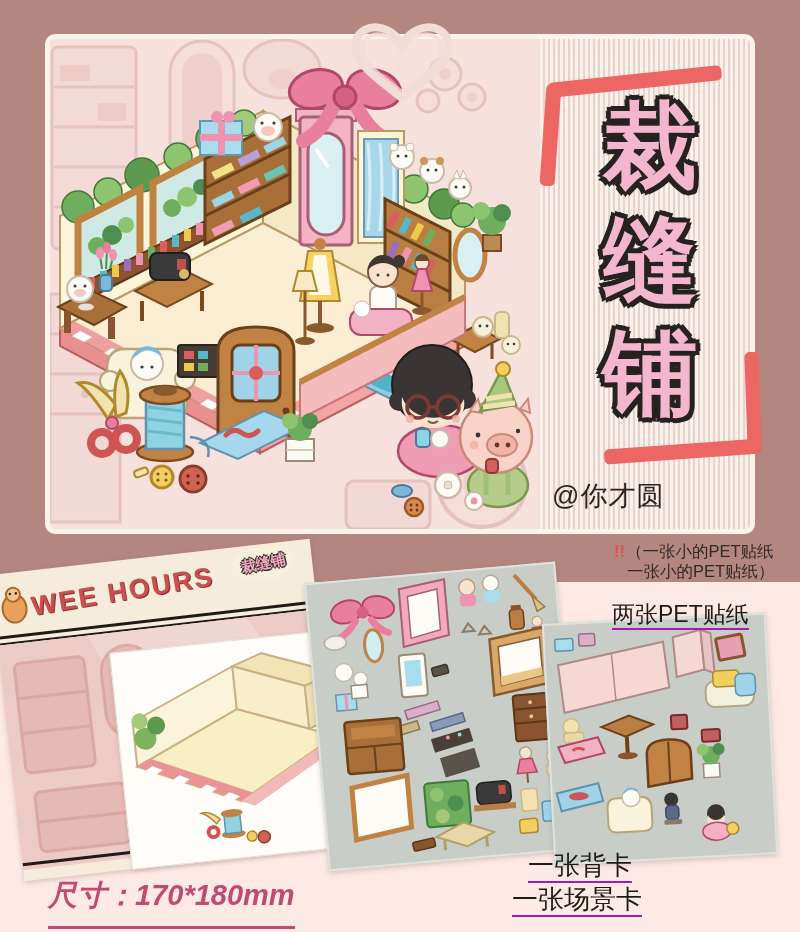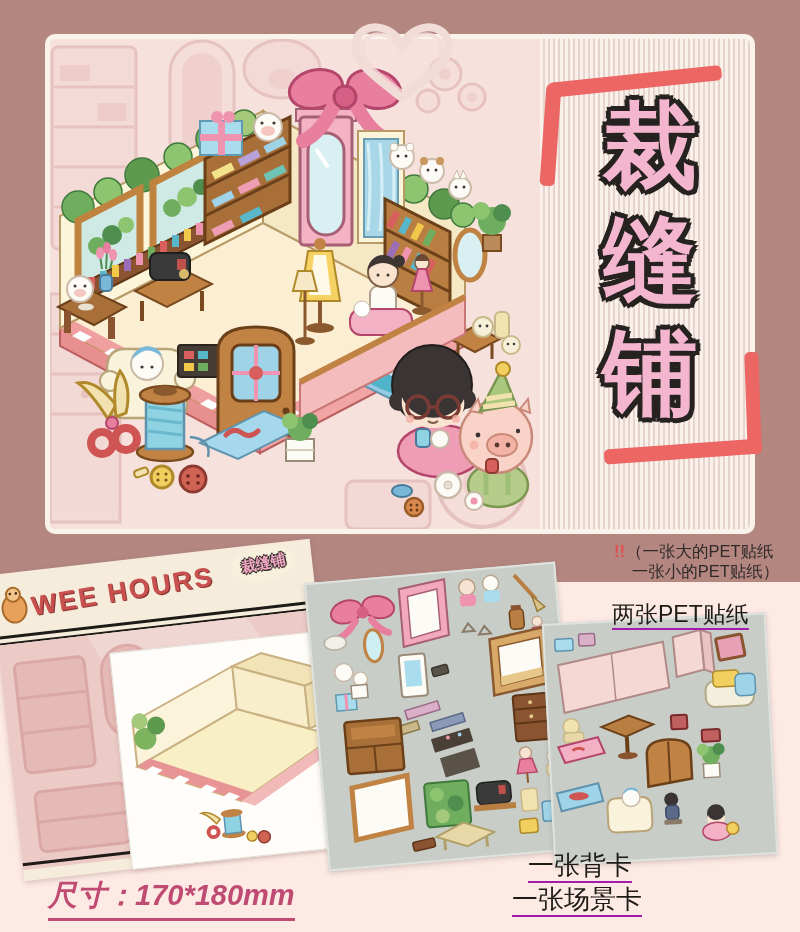--- a/index.html
+++ b/index.html
@@ -31,21 +31,21 @@
   #title{left:580px;top:96px;width:140px;display:flex;flex-direction:column;align-items:center;
          gap:14px;z-index:7;}
   #title .ch{font-size:94px;line-height:1.06;font-weight:bold;color:#f4b6cf;
     text-shadow:-4px -4px 0 #262220,4px -4px 0 #262220,-4px 4px 0 #262220,4px 4px 0 #262220,
                 -5px 0 0 #262220,5px 0 0 #262220,0 -5px 0 #262220,0 5px 0 #262220;}
   #credit{left:552px;top:478px;font-size:27px;color:#2a2624;z-index:7;letter-spacing:1px;}
 
   
   #note{left:614px;top:541px;width:170px;font-size:16.5px;line-height:20px;color:#2f2a28;}
   #note .bang{color:#e04f4f;font-weight:bold;margin-right:1px;}
-  #note .l2{margin-left:13px;text-align:center;}
+  #note .l2{margin-left:13px;}
 
   
   .card{box-sizing:border-box;}
   #back-card{left:6px;top:556px;width:322px;height:308px;transform:rotate(-6.5deg);
              background:#f6ecdc;z-index:1;box-shadow:0 2px 5px rgba(120,70,70,.25);}
   #bc-head{position:absolute;left:0;top:0;width:100%;height:62px;}
   #bc-brand{position:absolute;left:38px;top:16px;font-size:27px;font-weight:bold;color:#c8504f;
             letter-spacing:2px;transform:rotate(-3deg);text-shadow:1px 1px 0 #8a3434;}
   #bc-badge{position:absolute;right:16px;top:2px;background:#f8f0dc;border-radius:50%;
             padding:8px 10px;transform:rotate(-5deg);}
@@ -63,21 +63,21 @@
   .sheet{background:#c9cdc8;border:2px solid #dfe2dd;box-shadow:0 2px 5px rgba(100,80,80,.25);}
   #sheet1{left:316px;top:572px;width:248px;height:285px;transform:rotate(-5deg);z-index:3;}
   #sheet2{left:548px;top:618px;width:220px;height:238px;transform:rotate(-3deg);z-index:4;}
 
   
   .ul-label{border-bottom:2px solid #a21caf;padding-bottom:1px;color:#1d1a17;}
   #label-pet{left:612px;top:599px;font-size:23px;z-index:5;}
   #label-back{left:528px;top:848px;width:150px;text-align:left;font-size:26px;z-index:5;}
   #label-scene{left:512px;top:882px;width:182px;text-align:left;font-size:26px;z-index:5;}
   #label-size{left:48px;top:876px;font-size:29px;font-weight:bold;font-style:italic;color:#c04b72;
-              border-bottom:3px solid #c04b72;padding-bottom:2px;z-index:5;}
+              border-bottom:3px solid #c04b72;padding-bottom:10px;z-index:5;}
 </style>
 </head>
 <body>
 
 <div id="stage">
   <div id="top-bg" class="abs"></div>
 
   <div id="frame" class="abs">
 
     <div id="art-area" class="abs">
@@ -488,23 +488,24 @@
   <div id="br-tl-h" class="abs bracket"></div>
   <div id="br-tl-v" class="abs bracket"></div>
   <div id="br-br-v" class="abs bracket"></div>
   <div id="br-br-h" class="abs bracket"></div>
 
   <div id="title" class="abs">
     <span class="ch">裁</span>
     <span class="ch">缝</span>
     <span class="ch">铺</span>
   </div>
+  <div id="credit" class="abs">@你才圆</div>
 
   <div id="note" class="abs">
-    <div><span class="bang">!!</span><span>（一张大的PET贴纸</span></div>
+    <div><span class="bang">!!</span><span>（一张小的PET贴纸</span></div>
     <div class="l2">一张小的PET贴纸）</div>
   </div>
 
   <div id="back-card" class="abs card">
     <div id="bc-head">
       <svg width="34" height="40" style="position:absolute;left:4px;top:12px" viewBox="0 0 34 40">
         <ellipse cx="17" cy="24" rx="12" ry="14" fill="#e8a05a" stroke="#a96a2a" stroke-width="2"></ellipse>
         <circle cx="17" cy="10" r="7" fill="#f2c48a" stroke="#a96a2a" stroke-width="2"></circle>
         <circle cx="14" cy="9" r="1.3" fill="#3a2a14"></circle>
           <circle cx="20" cy="9" r="1.3" fill="#3a2a14"></circle>

